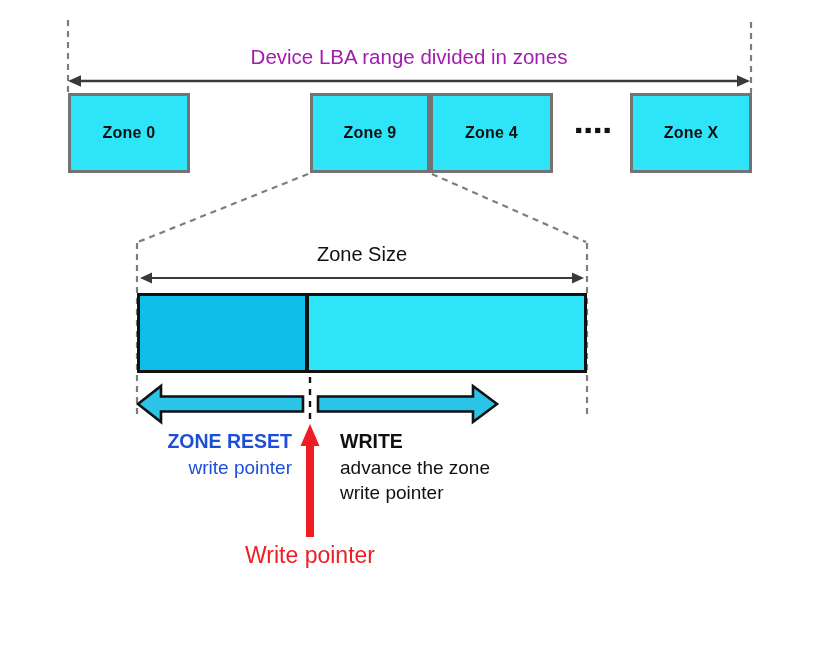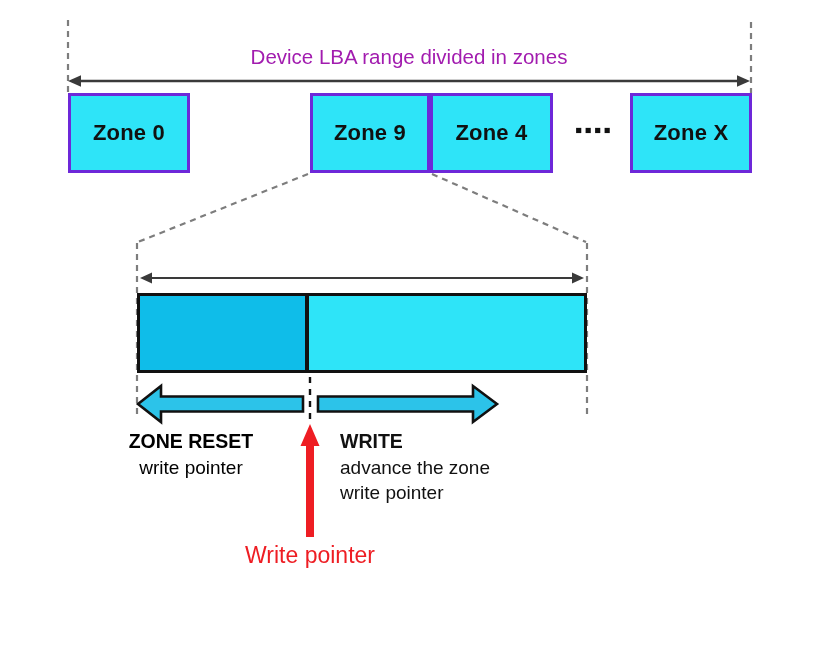--- a/index.html
+++ b/index.html
@@ -6,23 +6,23 @@
   .canvas{
     position:relative;width:826px;height:647px;background:#ffffff;
     font-family:"Liberation Sans","DejaVu Sans",sans-serif;color:#111;
     overflow:hidden;
   }
   svg.overlay{position:absolute;left:0;top:0;width:826px;height:647px;}
 
   
   .zone-box{
     position:absolute;top:93px;height:80px;box-sizing:border-box;
-    background:#2EE4F8;border:3px solid #6d28d9;
+    background:#2EE4F8;border:3px solid #737373;
     display:flex;align-items:center;justify-content:center;
-    font-weight:700;font-size:22px;letter-spacing:.2px;
+    font-weight:700;font-size:16px;letter-spacing:.2px;
   }
   .z0{left:68px;width:122px;}
   .z1{left:190px;width:120px;}
   .z3{left:310px;width:120px;}
   .z4{left:430px;width:123px;}
   .zx{left:630px;width:122px;}
 
   .dots{
     position:absolute;left:562px;top:117px;width:64px;text-align:center;
     font-size:21px;font-weight:700;letter-spacing:2px;color:#111;line-height:26px;
@@ -41,22 +41,22 @@
   
   .detail-bar{
     position:absolute;left:137px;top:293px;width:450px;height:80px;
     box-sizing:border-box;border:3px solid #111;display:flex;background:#2EE4F8;
   }
   .seg-written{width:165px;background:#0FBDE9;border-right:4px solid #111;}
   .seg-empty{flex:1;background:#2EE4F8;}
 
   
   .reset-block{
-    position:absolute;left:90px;top:429px;width:202px;text-align:center;
-    font-size:19px;line-height:25.5px;color:#000000;
+    position:absolute;left:90px;top:429px;width:202px;text-align:right;
+    font-size:19px;line-height:25.5px;color:#1d4ed8;
   }
   .write-block{
     position:absolute;left:340px;top:429px;width:240px;text-align:left;
     font-size:19px;line-height:25.5px;color:#111;
   }
   .lbl-title{font-weight:700;font-size:19.5px;}
 
   .wp-block{
     position:absolute;left:205px;top:541px;width:210px;text-align:center;
     color:#EE1D23;font-size:23px;line-height:29px;
@@ -104,20 +104,21 @@
     <span>Zone 9</span>
   </div>
   <div class="zone-box z4">
     <span>Zone 4</span>
   </div>
   <div class="dots">▪▪▪▪</div>
   <div class="zone-box zx">
     <span>Zone X</span>
   </div>
 
+  <div class="zone-size-label">Zone Size</div>
 
   <div class="detail-bar">
     <div class="seg-written"></div>
     <div class="seg-empty"></div>
   </div>
 
   <div class="reset-block">
     <div class="lbl-title">ZONE RESET</div>
     <div>write pointer</div>
   </div>

